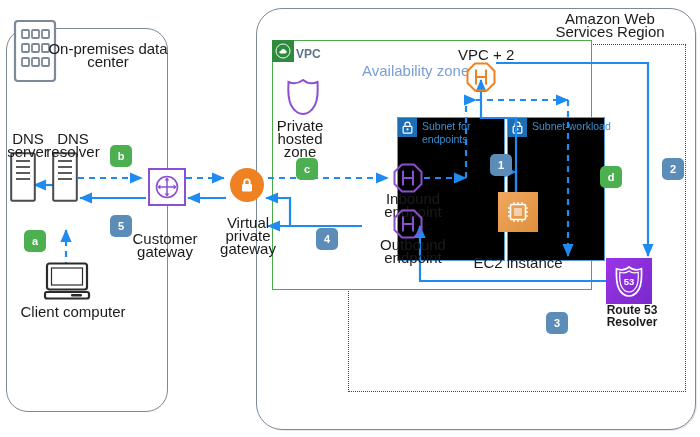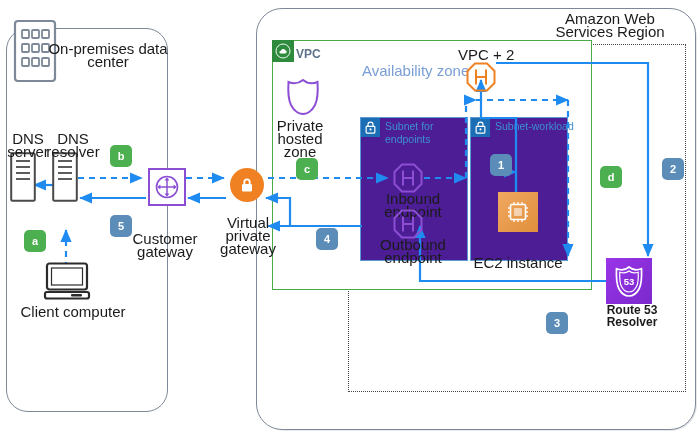--- a/index.html
+++ b/index.html
@@ -44,22 +44,23 @@
     border: 1.6px solid #4aaa4a;
     background: #ffffff;
   }
   .region-dashed {
     left: 348px; top: 44px; width: 336px; height: 346px;
     border: 1.5px dotted #444444;
     background: transparent;
   }
 
   .subnet-box {
-    background: #4c1d95;
+    background: #000000;
     border: 1.4px solid #5b9bd5;
+    margin-left: 37px;
   }
   .subnet-endpoints {
     left: 360px; top: 117px; width: 106px; height: 142px;
   }
   .subnet-workload {
     left: 470px; top: 117px; width: 96px; height: 142px;
   }
   .subnet-lock {
     width: 19px; height: 19px;
     background: #1b6eb3;

